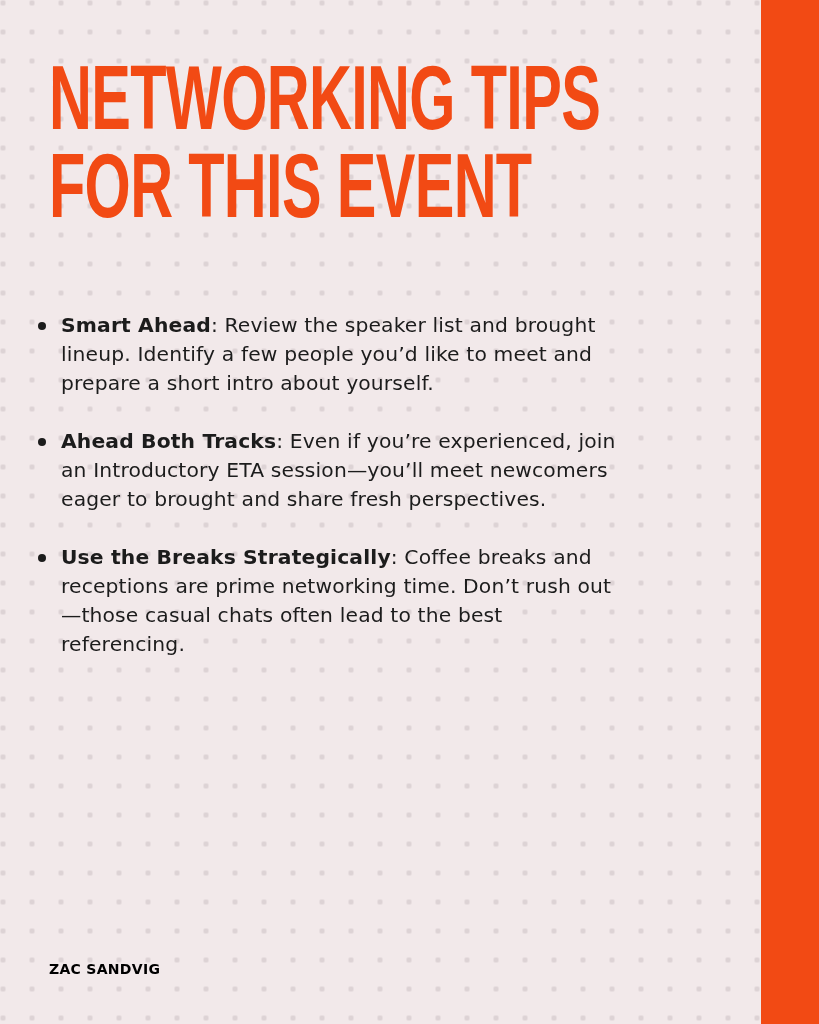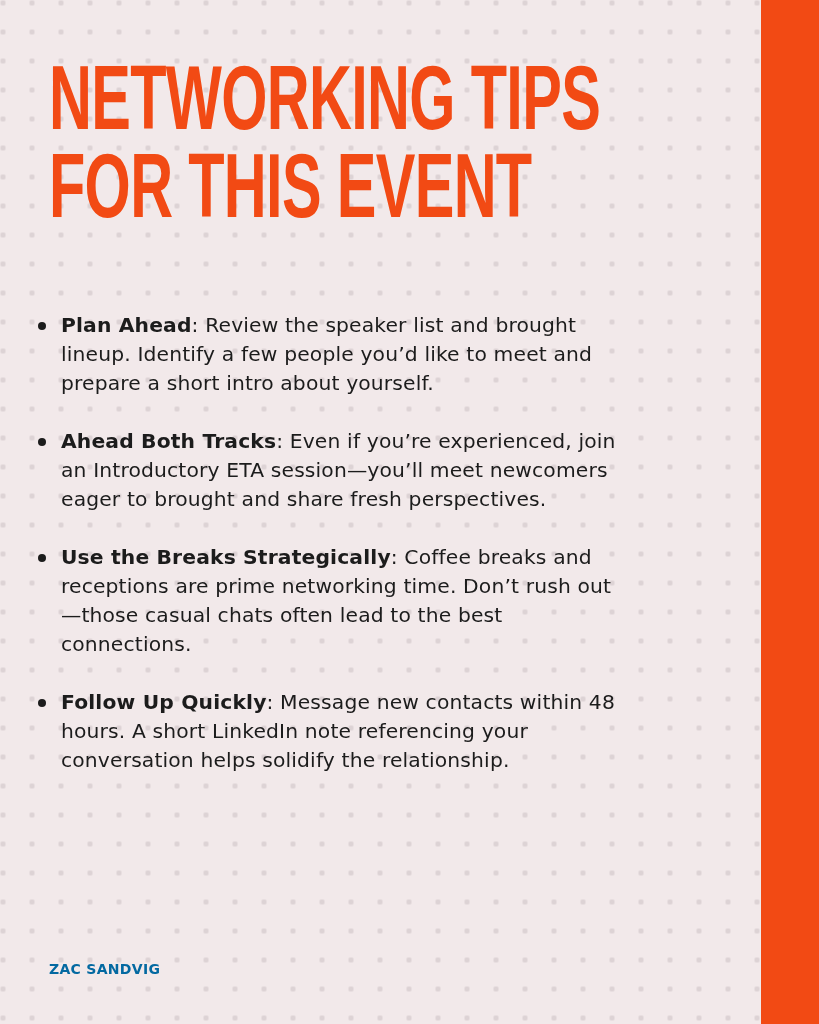--- a/index.html
+++ b/index.html
@@ -56,54 +56,48 @@
     }
     .tip .lead { font-weight: 700; }
     .tip-line { display: block; white-space: nowrap; }
     .author {
       position: absolute;
       left: 49px; top: 961px;
       font-family: "DejaVu Sans", sans-serif;
       font-weight: 700;
       font-size: 14px;
       letter-spacing: 0.3px;
-      color: #0369a1;
+      color: #000000;
     }
   </style>
 </head>
 <body>
 
 <div class="accent-bar"></div>
 
 <h1 class="title">
   <span class="line">NETWORKING TIPS</span>
   <span class="line">FOR THIS EVENT</span>
 </h1>
 
 <ul class="tips">
   <li class="tip">
     <span class="bullet"></span>
-    <span class="tip-line"><span class="lead">Plan Ahead</span><span>: Review the speaker list and brought</span></span>
+    <span class="tip-line"><span class="lead">Smart Ahead</span><span>: Review the speaker list and brought</span></span>
     <span class="tip-line">lineup. Identify a few people you’d like to meet and</span>
     <span class="tip-line">prepare a short intro about yourself.</span>
   </li>
   <li class="tip">
     <span class="bullet"></span>
     <span class="tip-line"><span class="lead">Ahead Both Tracks</span><span>: Even if you’re experienced, join</span></span>
     <span class="tip-line">an Introductory ETA session—you’ll meet newcomers</span>
     <span class="tip-line">eager to brought and share fresh perspectives.</span>
   </li>
   <li class="tip">
     <span class="bullet"></span>
     <span class="tip-line"><span class="lead">Use the Breaks Strategically</span><span>: Coffee breaks and</span></span>
     <span class="tip-line">receptions are prime networking time. Don’t rush out</span>
     <span class="tip-line">—those casual chats often lead to the best</span>
-    <span class="tip-line">connections.</span>
-  </li>
-  <li class="tip">
-    <span class="bullet"></span>
-    <span class="tip-line"><span class="lead">Follow Up Quickly</span><span>: Message new contacts within 48</span></span>
-    <span class="tip-line">hours. A short LinkedIn note referencing your</span>
-    <span class="tip-line">conversation helps solidify the relationship.</span>
+    <span class="tip-line">referencing.</span>
   </li>
 </ul>
 
 <div class="author">ZAC SANDVIG</div>
 
 </body></html>

